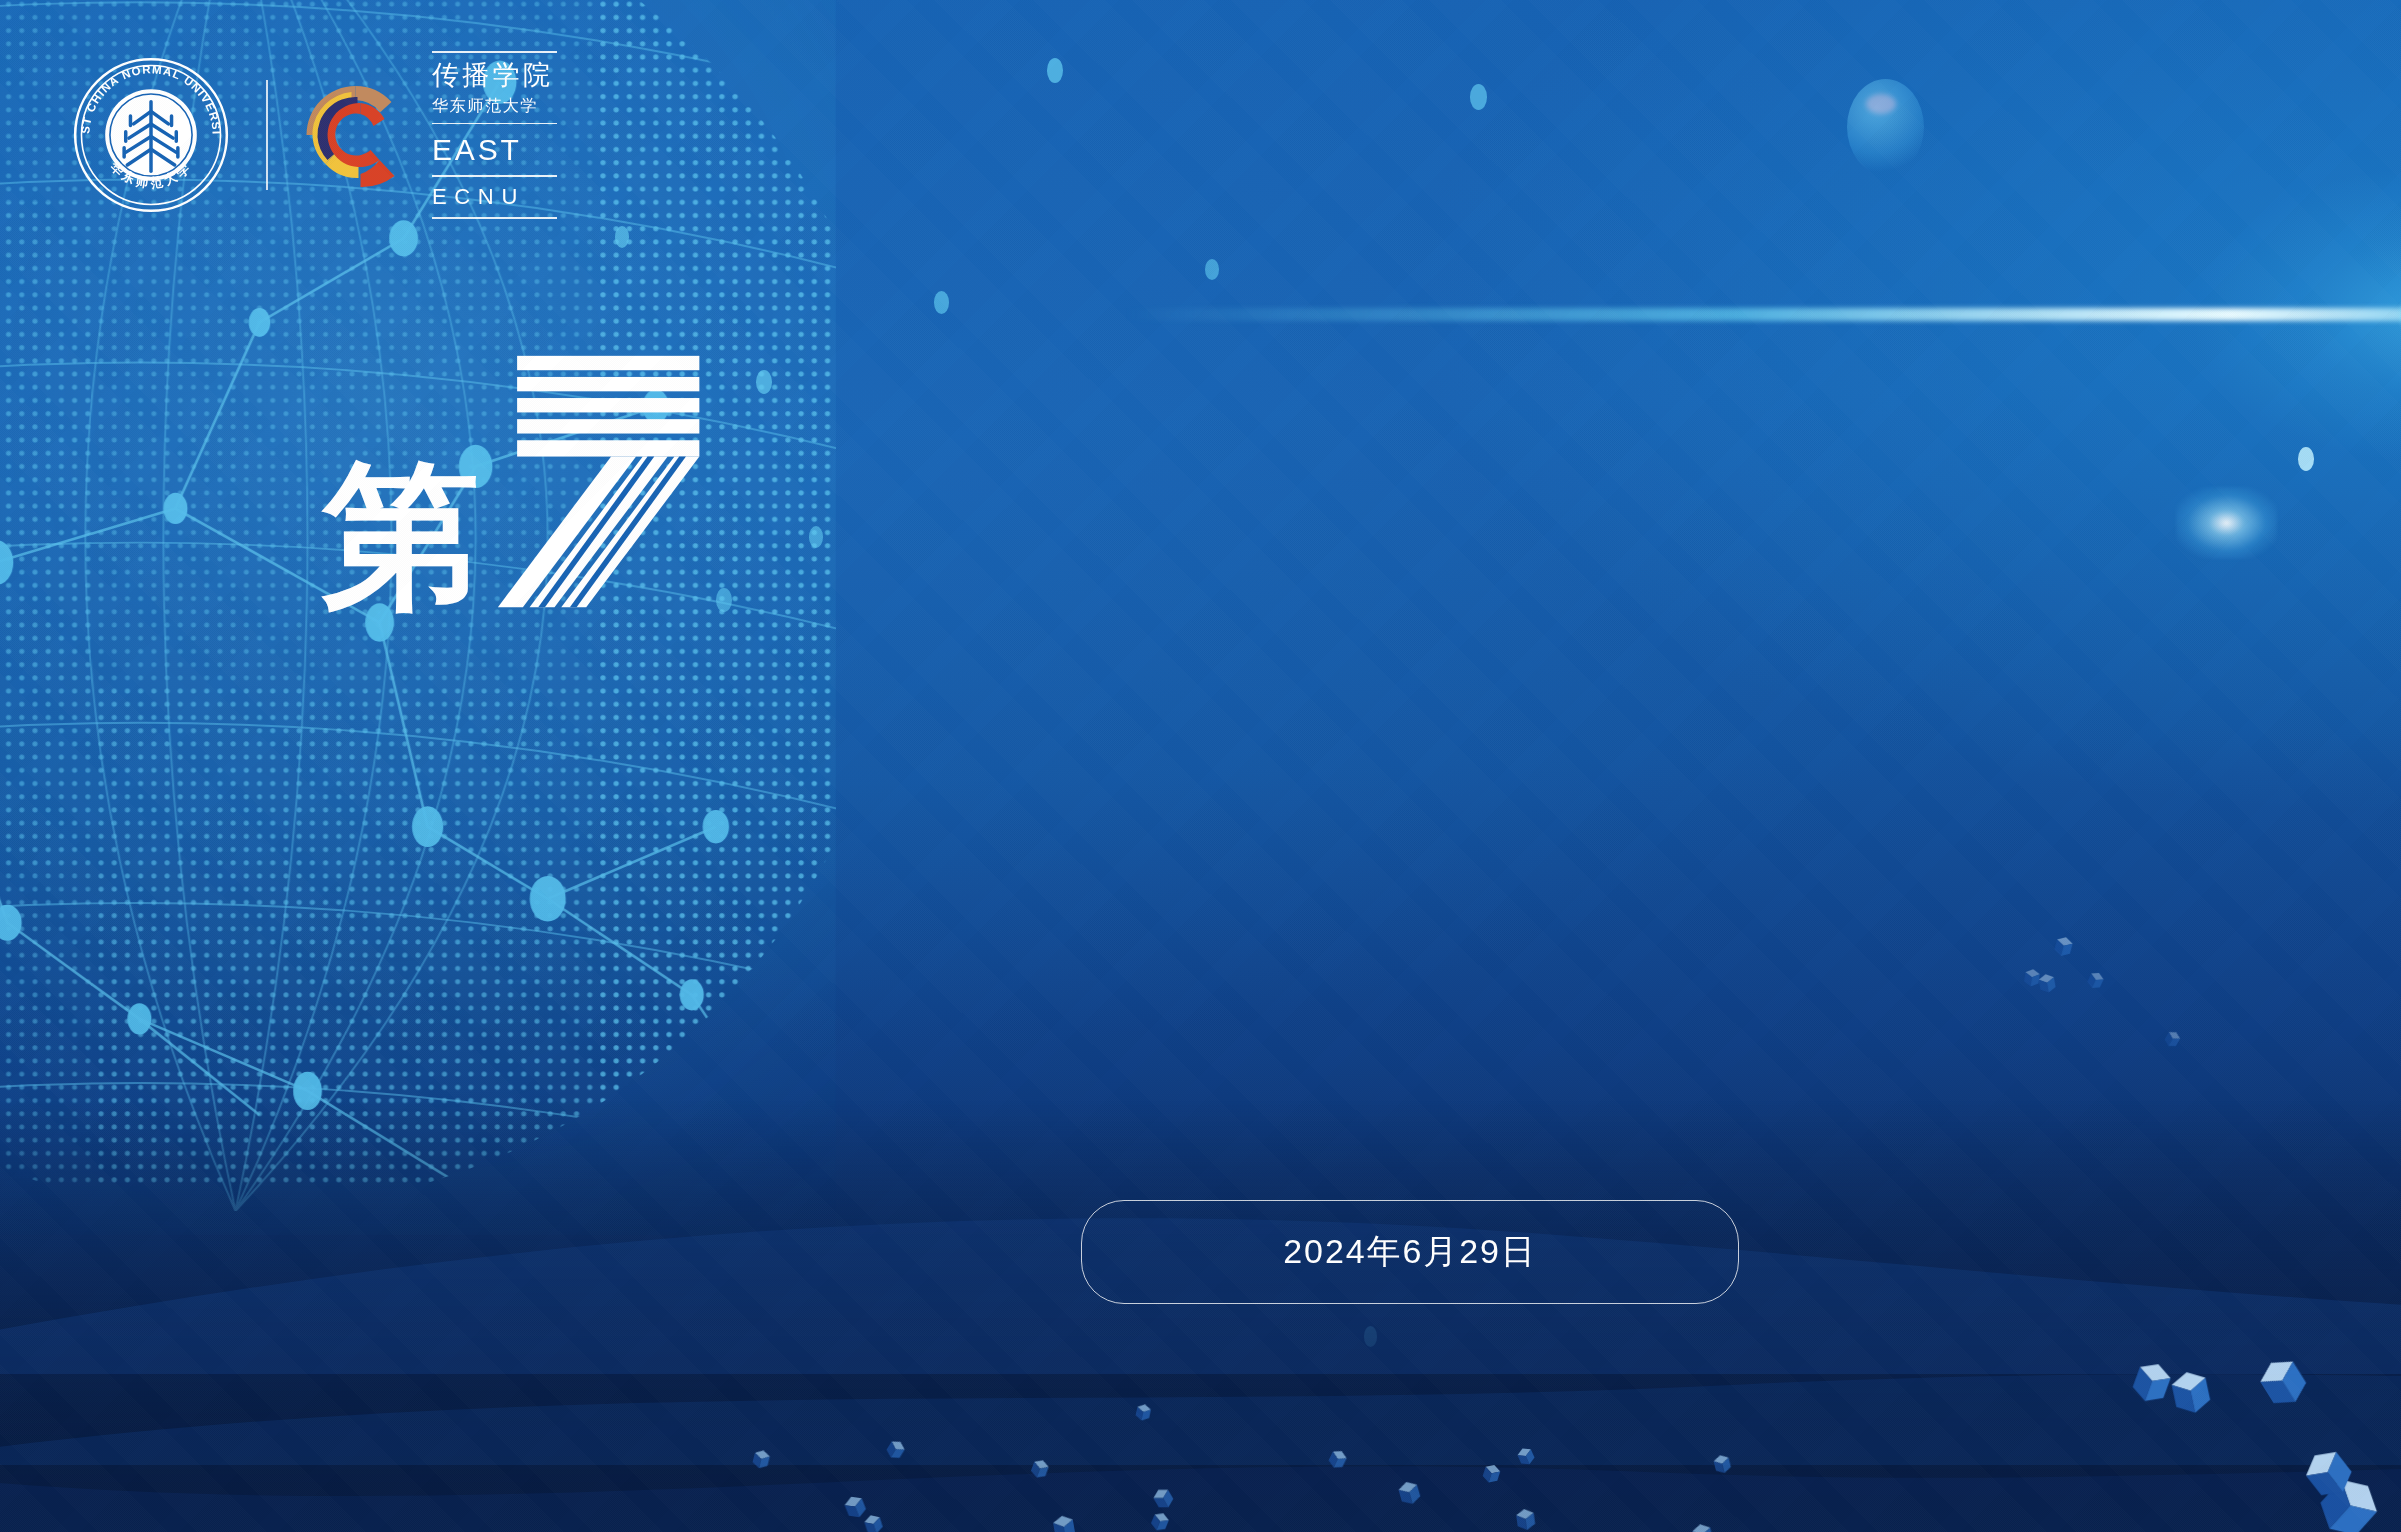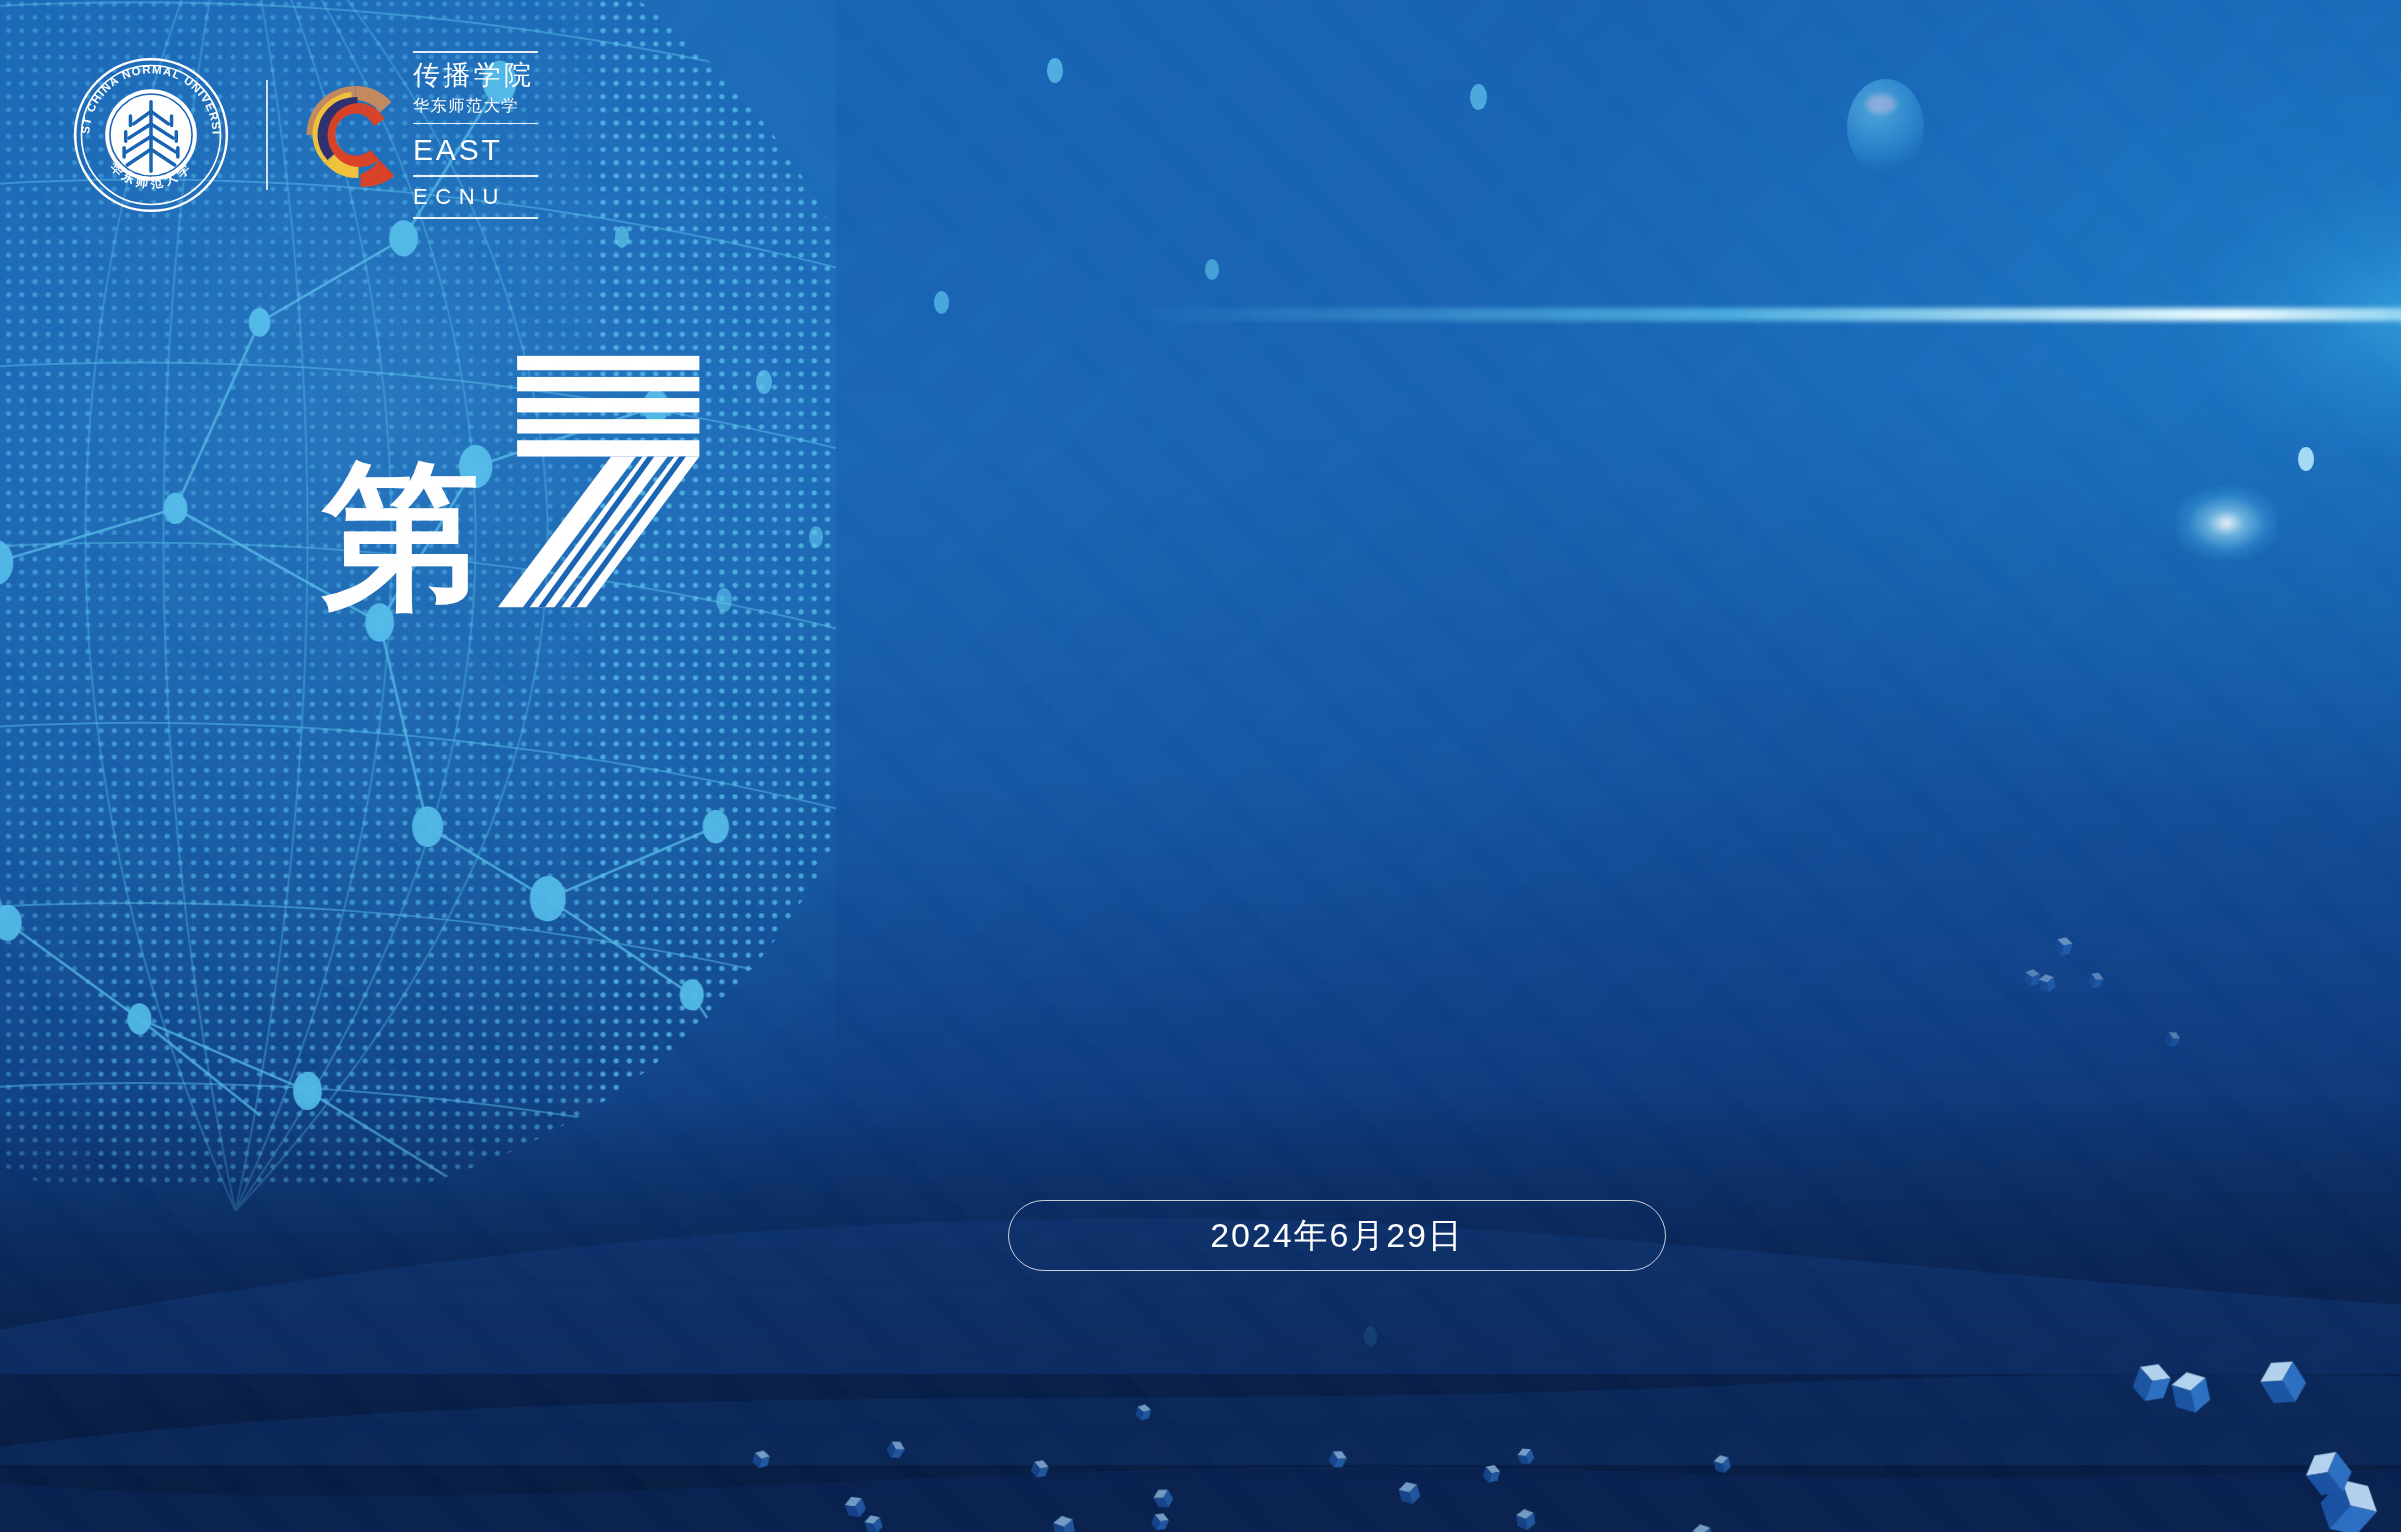--- a/index.html
+++ b/index.html
@@ -40,38 +40,38 @@
   .cubesL{position:absolute;left:696px;bottom:0;width:1153px;height:226px;opacity:.85;}
   .cubesL svg{width:100%;height:100%;}
   
   .header{position:absolute;left:72px;top:58px;display:flex;align-items:center;height:154px;}
   .seal{width:158px;height:158px;position:relative;}
   .seal svg{width:100%;height:100%;}
   .divider{width:1.9px;height:110px;background:rgba(255,255,255,.8);margin:0 37px 0 36px;}
   .commlogo{display:flex;align-items:center;}
   .commmark{width:101px;height:110px;position:relative;}
   .commmark svg{width:100%;height:100%;}
-  .commtext{margin-left:7px;width:125px;color:#fff;}
+  .commtext{margin-left:26px;width:125px;color:#fff;}
   .rule{height:1.4px;background:rgba(255,255,255,.9);width:100%;}
   .cn1{font-size:27px;letter-spacing:3.4px;line-height:1.25;padding:6.7px 0 1px;font-weight:500;white-space:nowrap;}
   .cn2{font-size:16.3px;letter-spacing:1.4px;line-height:1.3;padding:1px 0 6.7px;white-space:nowrap;}
   .en1{font-size:30px;letter-spacing:2.9px;line-height:1.25;padding:6.7px 0 6.7px;font-weight:300;white-space:nowrap;}
   .en2{font-size:22px;letter-spacing:7.7px;line-height:1.25;padding:6.7px 0 6.7px;font-weight:300;white-space:nowrap;}
   
   .title{position:absolute;left:322px;top:423px;display:flex;align-items:flex-end;height:192px;}
   .t-seg{color:#fff;font-size:158px;line-height:158px;font-weight:700;white-space:nowrap;letter-spacing:0px;
     text-shadow:0 0 0.5px rgba(255,255,255,.3);}
   .numseven{position:relative;width:226px;height:259px;margin:0 10.6px 3.8px 8.6px;}
   .numseven svg{width:100%;height:100%;display:block;}
   
   .org{position:absolute;left:898px;top:812px;color:#fff;}
   .org .line{white-space:nowrap;font-size:31px;line-height:1;font-weight:600;margin-bottom:40px;}
   .org .sp{letter-spacing:5.8px;}
   
-  .datepill{position:absolute;left:1008px;top:1200px;width:658px;height:71px;border:1.4px solid rgba(255,255,255,.78);
+  .datepill{position:absolute;left:1081px;top:1200px;width:658px;height:104px;border:1.4px solid rgba(255,255,255,.78);
     border-radius:43px;display:flex;align-items:center;justify-content:center;}
   .datepill span{color:#fff;font-size:34px;letter-spacing:1.9px;font-weight:500;white-space:nowrap;}
   
   .grain{position:absolute;inset:0;opacity:.055;pointer-events:none;
     background-image:repeating-linear-gradient(45deg,rgba(255,255,255,.35) 0 0.5px,transparent 0.5px 1.4px),
                      repeating-linear-gradient(-45deg,rgba(0,0,0,.3) 0 0.5px,transparent 0.5px 1.4px);}
 </style>
 </head>
 <body>
 

